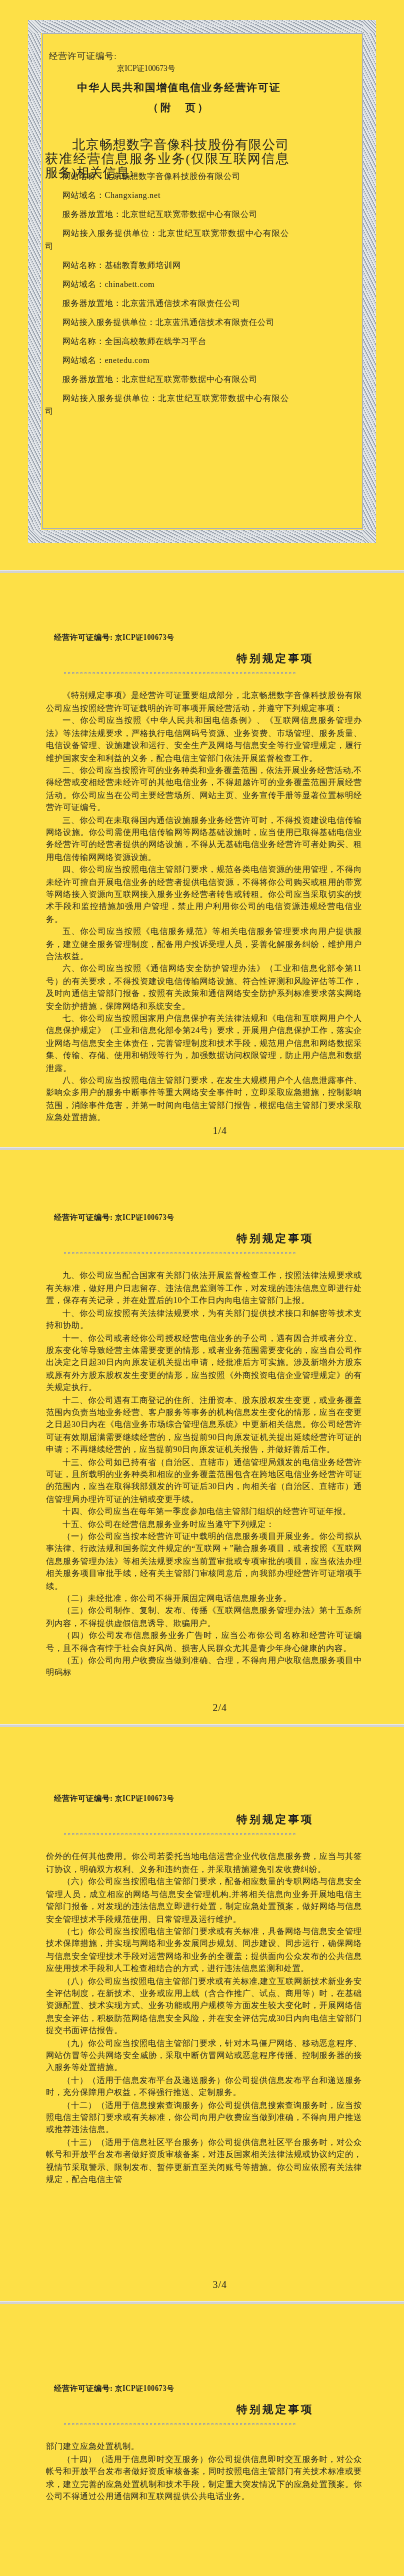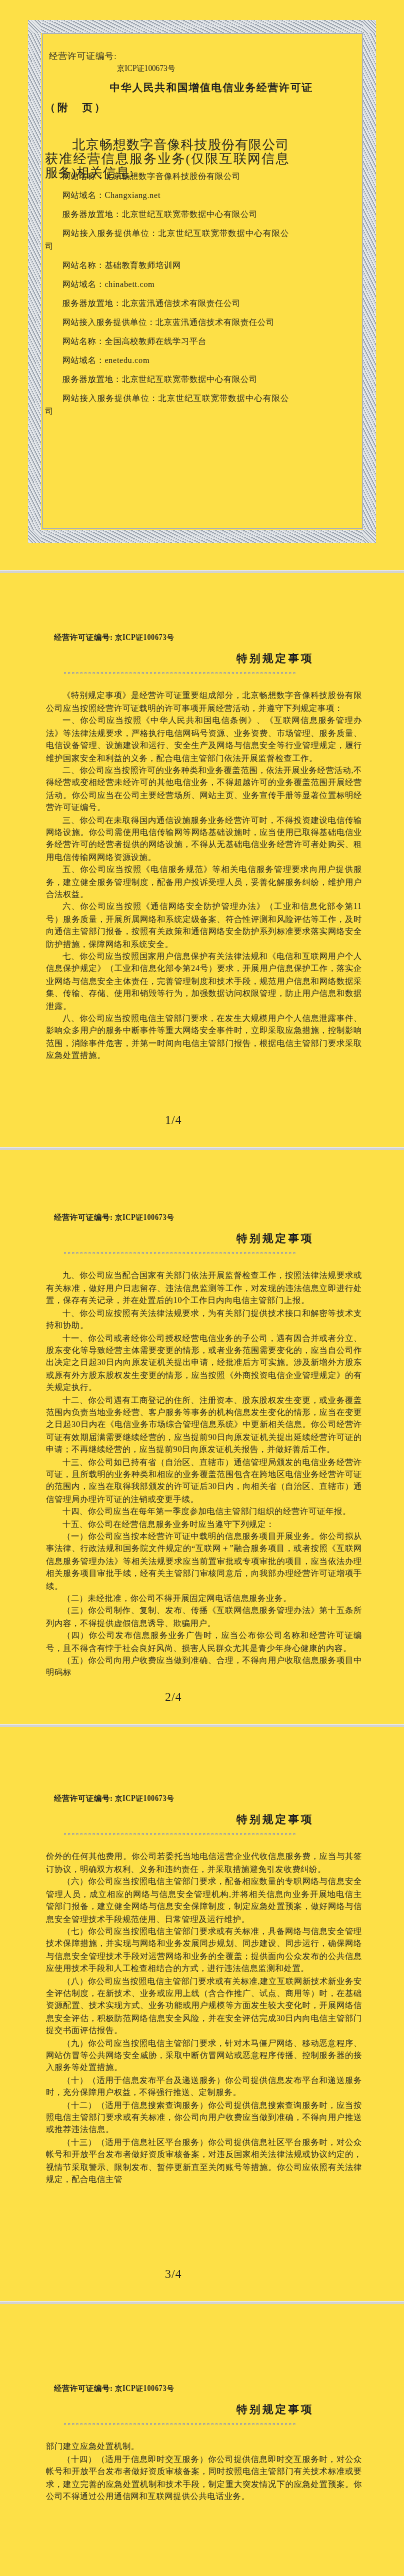--- a/index.html
+++ b/index.html
@@ -10,44 +10,44 @@
   .page{position:absolute;left:0;width:405px;background:#fde047;overflow:hidden;}
   .divider{position:absolute;left:0;width:405px;height:3.6px;
     background:linear-gradient(#efefed,#c9c9c7 50%,#efefed);}
   
   .frame{position:absolute;left:28px;top:19.6px;width:348px;height:523px;
     border:13px solid transparent;box-sizing:border-box;
     border-image:repeating-linear-gradient(45deg,#cdd2d8 0 1.5px,#9fa7b1 1.5px 2.6px,#e4e7ea 2.6px 4.6px) 25;}
   .frame::after{content:"";position:absolute;inset:0.5px;border:0.5px solid #aab1ba;}
   .lic-label{position:absolute;left:49px;top:51px;font-size:8.8px;letter-spacing:0.5px;}
   .lic-num-p1{position:absolute;left:117px;top:64px;font-size:7.7px;}
-  .cert-title{position:absolute;left:45px;top:81px;width:268px;text-align:right;
+  .cert-title{position:absolute;left:45px;top:81px;width:268px;text-align:center;
     font-size:10.3px;font-weight:600;letter-spacing:1px;}
-  .cert-subtitle{position:absolute;left:45px;top:101px;width:268px;text-align:left;
+  .cert-subtitle{position:absolute;left:45px;top:101px;width:268px;text-align:center;
     font-size:10.3px;font-weight:600;letter-spacing:2.1px;}
   .intro{position:absolute;left:45px;top:138px;width:244px;font-size:13px;
     line-height:14px;text-indent:2.1em;letter-spacing:0.3px;text-align:justify;margin:0;}
   .fields{position:absolute;left:45px;top:171px;width:244px;}
   .field{margin:0 0 6.7px 0;font-size:8.2px;line-height:12.4px;text-indent:2.1em;
     letter-spacing:0.3px;text-align:justify;}
   
   .hdr-num{margin:0 0 0 54px;font-size:7.7px;letter-spacing:0.3px;font-weight:bold;}
   .hdr-num .num{font-size:7.2px;}
   .sp-title{width:268px;margin:8.2px 0 0 46px;text-align:right;font-size:10.8px;
     font-weight:600;letter-spacing:2.1px;line-height:15.5px;}
   .zigzag{width:232px;height:3.1px;margin:5.2px 0 0 64px;
     background:
       linear-gradient(-45deg,transparent 68%,#a9a89e 68%) 0 0/4.1px 3.1px repeat-x,
       linear-gradient(45deg,transparent 68%,#a9a89e 68%) 2.1px 0/4.1px 3.1px repeat-x;}
   .body{margin:15.5px 43px 0 46px;font-size:8.2px;line-height:12.4px;letter-spacing:0.3px;
     text-align:justify;}
   .body p{margin:0;text-indent:2em;}
   .body p.cont{text-indent:0;}
-  .pg-footer{position:absolute;left:165px;top:540px;width:62px;text-align:left;
-    font-size:12px;letter-spacing:0.5px;}
+  .pg-footer{position:absolute;left:165px;top:552px;width:62px;text-align:right;
+    font-size:10px;letter-spacing:0.5px;}
   .pad2{padding-top:60px;} .pad3{padding-top:63px;} .pad4{padding-top:67px;} .pad5{padding-top:80px;}
 </style>
 </head>
 <body>
 
 <section class="page" style="top:0;height:570px;">
   <div class="frame"></div>
   <div class="lic-label">经营许可证编号:</div>
   <div class="lic-num-p1">京ICP证100673号</div>
   <div class="cert-title">中华人民共和国增值电信业务经营许可证</div>
@@ -73,22 +73,23 @@
 
 <section class="page pad2" style="top:573px;height:573px;">
   <p class="hdr-num"><span>经营许可证编号:</span> <span class="num">京ICP证100673号</span></p>
   <div class="sp-title">特别规定事项</div>
   <div class="zigzag"></div>
   <div class="body">
       <p>《特别规定事项》是经营许可证重要组成部分，北京畅想数字音像科技股份有限公司应当按照经营许可证载明的许可事项开展经营活动，并遵守下列规定事项：</p>
       <p>一、你公司应当按照《中华人民共和国电信条例》、《互联网信息服务管理办法》等法律法规要求，严格执行电信网码号资源、业务资费、市场管理、服务质量、电信设备管理、设施建设和运行、安全生产及网络与信息安全等行业管理规定，履行维护国家安全和利益的义务，配合电信主管部门依法开展监督检查工作。</p>
       <p>二、你公司应当按照许可的业务种类和业务覆盖范围，依法开展业务经营活动,不得经营或变相经营未经许可的其他电信业务，不得超越许可的业务覆盖范围开展经营活动。你公司应当在公司主要经营场所、网站主页、业务宣传手册等显著位置标明经营许可证编号。</p>
       <p>三、你公司在未取得国内通信设施服务业务经营许可时，不得投资建设电信传输网络设施。你公司需使用电信传输网等网络基础设施时，应当使用已取得基础电信业务经营许可的经营者提供的网络设施，不得从无基础电信业务经营许可者处购买、租用电信传输网网络资源设施。</p>
+      <p>四、你公司应当按照电信主管部门要求，规范各类电信资源的使用管理，不得向未经许可擅自开展电信业务的经营者提供电信资源，不得将你公司购买或租用的带宽等网络接入资源向互联网接入服务业务经营者转售或转租。你公司应当采取切实的技术手段和监控措施加强用户管理，禁止用户利用你公司的电信资源违规经营电信业务。</p>
       <p>五、你公司应当按照《电信服务规范》等相关电信服务管理要求向用户提供服务，建立健全服务管理制度，配备用户投诉受理人员，妥善化解服务纠纷，维护用户合法权益。</p>
-      <p>六、你公司应当按照《通信网络安全防护管理办法》（工业和信息化部令第11号）服务质量，开展所属网络和系统定级备案、符合性评测和风险评估等工作，及时向通信主管部门报备，按照有关政策和通信网络安全防护系列标准要求落实网络安全防护措施，保障网络和系统安全。</p>
+      <p>六、你公司应当按照《通信网络安全防护管理办法》（工业和信息化部令第11号）的有关要求，不得投资建设电信传输网络设施、符合性评测和风险评估等工作，及时向通信主管部门报备，按照有关政策和通信网络安全防护系列标准要求落实网络安全防护措施，保障网络和系统安全。</p>
       <p>七、你公司应当按照国家用户信息保护有关法律法规和《电信和互联网用户个人信息保护规定》（工业和信息化部令第24号）要求，开展用户信息保护工作，落实企业网络与信息安全主体责任，完善管理制度和技术手段，规范用户信息和网络数据采集、传输、存储、使用和销毁等行为，加强数据访问权限管理，防止用户信息和数据泄露。</p>
       <p>八、你公司应当按照电信主管部门要求，在发生大规模用户个人信息泄露事件、影响众多用户的服务中断事件等重大网络安全事件时，立即采取应急措施，控制影响范围，消除事件危害，并第一时间向电信主管部门报告，根据电信主管部门要求采取应急处置措施。</p>
     </div>
   <div class="pg-footer">1/4</div>
 </section>
 
 <div class="divider" style="top:1147px;"></div>
 
 <section class="page pad3" style="top:1150px;height:573px;">
   <p class="hdr-num"><span>经营许可证编号:</span> <span class="num">京ICP证100673号</span></p>
@@ -114,21 +115,21 @@
 <div class="divider" style="top:1724px;"></div>
 
 <section class="page pad4" style="top:1727px;height:573px;">
   <p class="hdr-num"><span>经营许可证编号:</span> <span class="num">京ICP证100673号</span></p>
   <div class="sp-title">特别规定事项</div>
   <div class="zigzag"></div>
   <div class="body">
     <p class="cont">价外的任何其他费用。你公司若委托当地电信运营企业代收信息服务费，应当与其签订协议，明确双方权利、义务和违约责任，并采取措施避免引发收费纠纷。</p>
   </div>
   <div class="body" style="margin-top:0;">
-      <p>（六）你公司应当按照电信主管部门要求，配备相应数量的专职网络与信息安全管理人员，成立相应的网络与信息安全管理机构,并将相关信息向业务开展地电信主管部门报备，建立健全网络与信息安全保障制度，制定应急处置预案，做好网络与信息安全管理技术手段规范使用、日常管理及运行维护。</p>
+      <p>（六）你公司应当按照电信主管部门要求，配备相应数量的专职网络与信息安全管理人员，成立相应的网络与信息安全管理机构,并将相关信息向业务开展地电信主管部门报备，对发现的违法信息立即进行处置，制定应急处置预案，做好网络与信息安全管理技术手段规范使用、日常管理及运行维护。</p>
       <p>（七）你公司应当按照电信主管部门要求或有关标准，具备网络与信息安全管理技术保障措施，并实现与网络和业务发展同步规划、同步建设、同步运行，确保网络与信息安全管理技术手段对运营网络和业务的全覆盖；提供面向公众发布的公共信息应使用技术手段和人工检查相结合的方式，进行违法信息监测和处置。</p>
       <p>（八）你公司应当按照电信主管部门要求或有关标准,建立互联网新技术新业务安全评估制度，在新技术、业务或应用上线（含合作推广、试点、商用等）时，在基础资源配置、技术实现方式、业务功能或用户规模等方面发生较大变化时，开展网络信息安全评估，积极防范网络信息安全风险，并在安全评估完成30日内向电信主管部门提交书面评估报告。</p>
       <p>（九）你公司应当按照电信主管部门要求，针对木马僵尸网络、移动恶意程序、网站仿冒等公共网络安全威胁，采取中断仿冒网站或恶意程序传播、控制服务器的接入服务等处置措施。</p>
       <p>（十）（适用于信息发布平台及递送服务）你公司提供信息发布平台和递送服务时，充分保障用户权益，不得强行推送、定制服务。</p>
       <p>（十二）（适用于信息搜索查询服务）你公司提供信息搜索查询服务时，应当按照电信主管部门要求或有关标准，你公司向用户收费应当做到准确，不得向用户推送或推荐违法信息。</p>
       <p>（十三）（适用于信息社区平台服务）你公司提供信息社区平台服务时，对公众帐号和开放平台发布者做好资质审核备案，对违反国家相关法律法规或协议约定的，视情节采取警示、限制发布、暂停更新直至关闭账号等措施。你公司应依照有关法律规定，配合电信主管</p>
     </div>
   <div class="pg-footer">3/4</div>
 </section>
 

